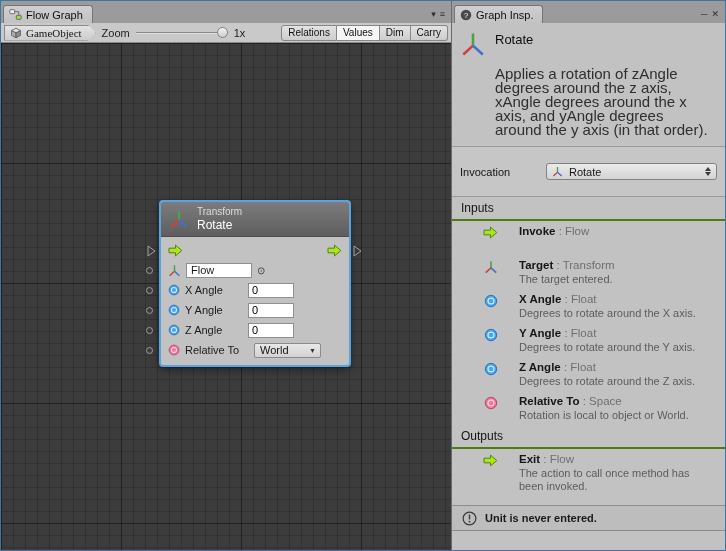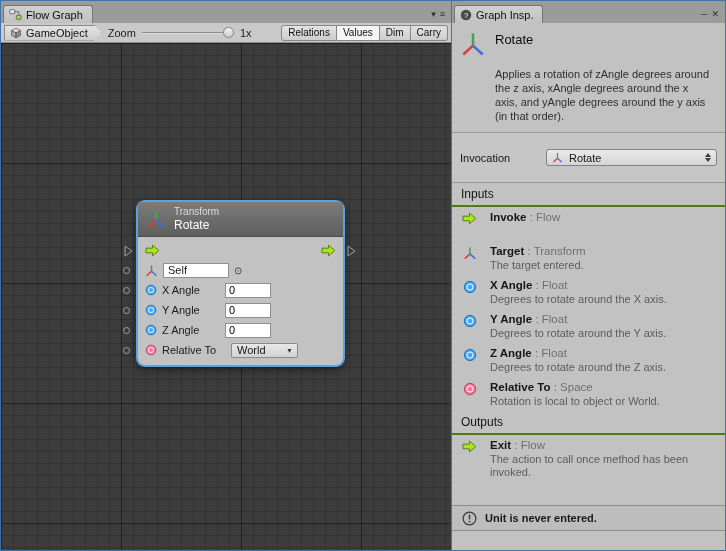--- a/index.html
+++ b/index.html
@@ -15,21 +15,21 @@
   .tab-label { color:#101010; white-space:nowrap; }
   .pane-icons { margin-left:auto; display:flex; align-items:center; gap:4px; padding:0 4px 4px 0; color:#2e2e2e; font-size:9px; }
   .pane-icons span { cursor:default; line-height:9px; }
 
   
   .left-pane { width:451px; flex:0 0 451px; display:flex; flex-direction:column; border-right:1px solid #6b6b6b; }
 
   .toolbar { height:20px; flex:0 0 20px; background:#c9c9c9; border-bottom:1px solid #8b8b8b; display:flex; align-items:center; padding:0 3px; gap:6px; }
   .breadcrumb { display:flex; align-items:center; gap:4px; height:16px; padding:0 13px 0 5px; color:#141414;
                 background:linear-gradient(#e3e3e3,#cdcdcd); border:1px solid #8b8b8b;
-                clip-path:polygon(0 0, calc(100% - 8px) 0, 100% 50%, calc(100% - 8px) 100%, 0 100%); }
+                clip-path:polygon(0 0, calc(100% - 8px) 0, 100% 50%, calc(100% - 8px) 100%, 0 100%);font-family:Liberation Serif, serif; }
   .zoom-label { color:#1c1c1c; }
   .slider { width:92px; height:14px; position:relative; }
   .slider-track { position:absolute; left:0; right:0; top:6px; height:2px; background:#8a8a8a; border-bottom:1px solid #dedede; }
   .slider-thumb { position:absolute; right:0; top:1px; width:11px; height:11px; border-radius:50%;
                   background:linear-gradient(#f4f4f4,#cccccc); border:1px solid #828282; }
   .zoom-value { color:#1c1c1c; }
   .tgroup { margin-left:auto; display:flex; }
   .tbtn { height:16px; font:10px "Liberation Sans",sans-serif; padding:0 6px; background:linear-gradient(#e3e3e3,#cdcdcd);
           border:1px solid #868686; border-left:none; color:#111; cursor:default; }
   .tbtn:first-child { border-left:1px solid #868686; border-radius:3px 0 0 3px;text-align:center; }
@@ -38,22 +38,22 @@
 
   .canvas { position:relative; flex:1; overflow:hidden; background-color:#3c3c3c;
     background-image:
       linear-gradient(rgba(0,0,0,.16) 1px, transparent 1px),
       linear-gradient(90deg, rgba(0,0,0,.16) 1px, transparent 1px),
       linear-gradient(rgba(0,0,0,.32) 1px, transparent 1px),
       linear-gradient(90deg, rgba(0,0,0,.32) 1px, transparent 1px);
     background-size:12px 12px, 12px 12px, 120px 120px, 120px 120px; }
 
   
-  .node { position:absolute; left:136px; top:158px; width:207px; background:#c2c2c2; border:1px solid #57a3e4;
-          box-shadow:0 0 0 1px #57a3e4, 0 3px 9px rgba(0,0,0,.5); border-radius:8px; }
+  .node { position:absolute; left:159px; top:158px; width:190px; background:#c2c2c2; border:1px solid #57a3e4;
+          box-shadow:0 0 0 1px #57a3e4, 0 3px 9px rgba(0,0,0,.5); border-radius:3px; }
   .node-header { background:linear-gradient(#7c7c7c,#5e5e5e); padding:4px 8px; display:flex; align-items:center; gap:8px;
                  border-bottom:1px solid #4c4c4c; border-radius:2px 2px 0 0; }
   .node-title { font-size:10px; color:#dcdcdc; line-height:12px; }
   .node-subtitle { font-size:12px; color:#ffffff; line-height:14px; }
   .node-body { padding:3px 0 5px; }
   .nrow { height:20px; display:flex; align-items:center; padding:0 7px; gap:5px; }
   .flow-row { justify-content:space-between; }
   .plabel { width:58px; color:#1b1b1b; }
   .plabel.wide { width:64px; }
   .ninput { width:46px; height:15px; border:1px solid #8f8f8f; background:#fff; font:11px "Liberation Sans",sans-serif; padding:0 3px; }
@@ -68,32 +68,32 @@
   .tri-left { left:-14px; top:43px; }
   .tri-right { right:-13px; top:43px; }
 
   .icon svg { display:block; }
 
   
   .right-pane { flex:1; display:flex; flex-direction:column; background:#c2c2c2; overflow:hidden; }
   .insp-body { flex:1; display:flex; flex-direction:column; overflow:hidden; }
   .insp-header { display:flex; gap:9px; padding:8px 8px 9px; }
   .insp-title { font-size:13px; color:#0d0d0d; margin:1px 0 6px; }
-  .insp-desc { font-size:11px; color:#2f2f2f; line-height:14px; width:218px;margin-top:20px; }
+  .insp-desc { font-size:15px; color:#2f2f2f; line-height:14px; width:218px;margin-top:20px; }
   .invocation { flex:0 0 28px; border-top:1px solid #9a9a9a; border-bottom:1px solid #9a9a9a; display:flex; align-items:center; padding:16px 8px; background:#c6c6c6; }
   .ilabel { width:86px; color:#141414; }
   .popup { flex:1; height:17px; background:linear-gradient(#eaeaea,#d4d4d4); border:1px solid #828282; border-radius:3px;
            display:flex; align-items:center; gap:6px; padding:0 5px; color:#141414; }
   .popup-arrows { margin-left:auto; display:flex; flex-direction:column; gap:1px; }
   .popup-arrows i { display:block; width:0; height:0; border-left:3px solid transparent; border-right:3px solid transparent; }
   .popup-arrows .up { border-bottom:4px solid #3c3c3c; }
   .popup-arrows .down { border-top:4px solid #3c3c3c; }
 
   .section-header { flex:0 0 24px; display:flex; align-items:center; padding:0 9px; font-size:12px; color:#141414; border-bottom:2px solid #4d7c0f; }
-  .entry { display:flex; gap:12px; padding:4px 9px 0; height:34px; flex:0 0 34px; }
+  .entry { display:flex; gap:20px; padding:4px 9px 0; height:34px; flex:0 0 34px;margin-left:21px; }
   .entry.tall { height:46px; flex:0 0 46px; }
   .eicon { width:17px; flex:0 0 17px; display:flex; justify-content:center; padding-top:1px; }
   .ename { font-weight:bold; font-size:11.5px; color:#161616; }
   .etype { color:#6f6f6f; font-size:11.5px; }
   .edesc { color:#5c5c5c; font-size:11px; line-height:13px; margin-top:2px; }
   .spacer { flex:1 1 auto; }
   .warning { flex:0 0 26px; background:#bdbdbd; border-top:1px solid #8d8d8d; border-bottom:1px solid #8d8d8d;
              display:flex; align-items:center; gap:8px; padding:0 10px; font-weight:bold; color:#1a1a1a; }
   .bottom-pad { flex:0 0 19px; }
 </style>
@@ -180,21 +180,21 @@
 
           <div class="nrow">
             <span class="icon">
               <svg width="13" height="13" viewBox="0 0 16 16">
                 <line x1="8" y1="9" x2="8" y2="1.5" stroke="#4aa34a" stroke-width="1.8"></line>
                 <line x1="8" y1="9" x2="2" y2="14.5" stroke="#d23f3f" stroke-width="1.8"></line>
                 <line x1="8" y1="9" x2="14" y2="14.5" stroke="#3f6fd2" stroke-width="1.8"></line>
               </svg>
             </span>
             <div class="self-box">
-              <span>Self</span>
+              <span>Flow</span>
             </div>
             <span class="picker">⊙</span>
           </div>
 
           <div class="nrow">
             <span class="icon">
               <svg width="12" height="12" viewBox="0 0 16 16">
                 <circle cx="8" cy="8" r="6.5" fill="#44a6f5" stroke="#1a6ab0"></circle>
                 <circle cx="8" cy="8" r="3.4" fill="none" stroke="#cfe9ff" stroke-width="1.4"></circle>
               </svg>

